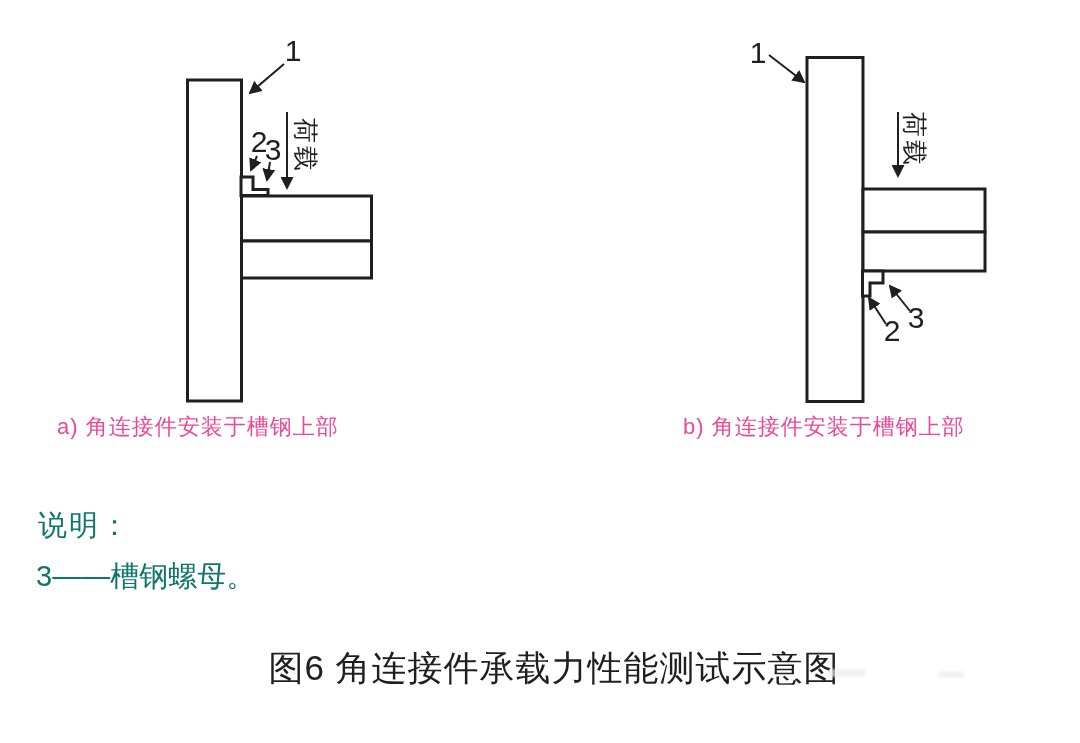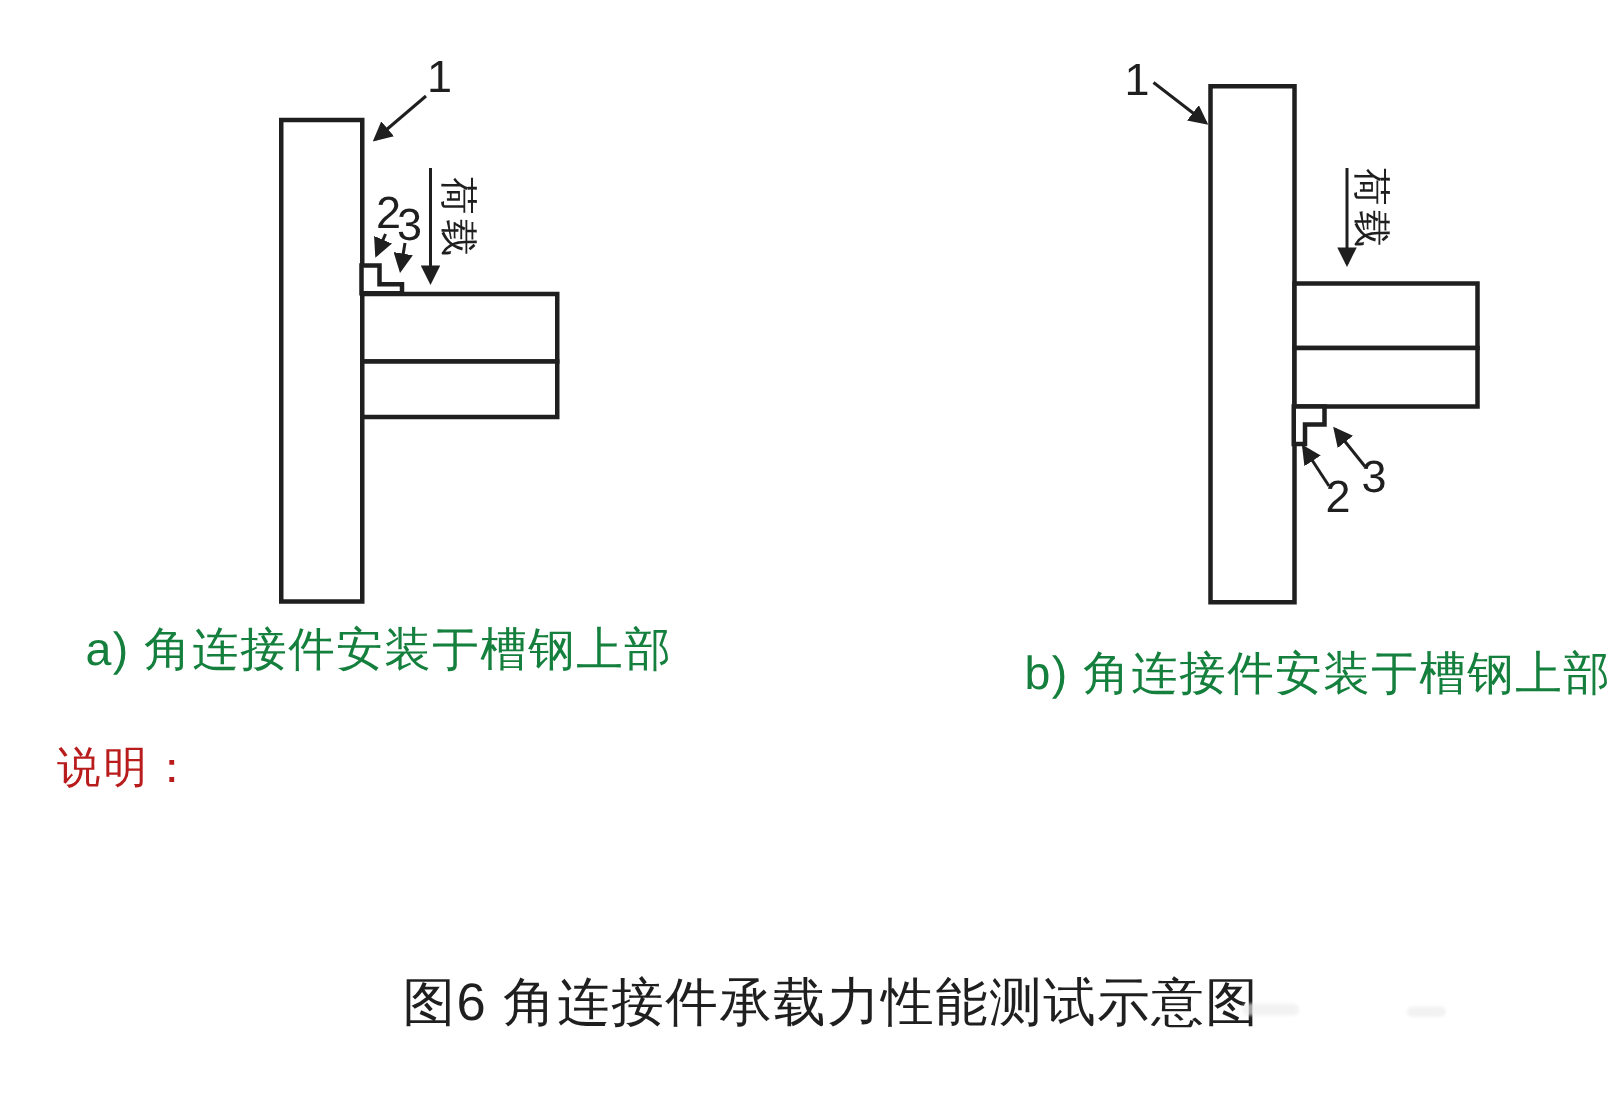--- a/index.html
+++ b/index.html
@@ -7,28 +7,28 @@
     position:relative;
     width:1080px;height:743px;
     background:#ffffff;
     overflow:hidden;
     font-family:"Liberation Sans","DejaVu Sans",sans-serif;
     color:#1f1f1f;
   }
   .diagram-svg{position:absolute;left:0;top:0;}
   .caption{
     position:absolute;
-    font-size:31px;
+    font-size:22px;
     letter-spacing:1px;
     white-space:nowrap;
-    color:#15803d;
+    color:#ec4899;
   }
   .caption-a{left:57px;top:412px;}
-  .caption-b{left:683px;top:428px;}
-  .legend{position:absolute;left:36px;top:492px;font-size:29px;color:#b91c1c;}
+  .caption-b{left:683px;top:412px;}
+  .legend{position:absolute;left:36px;top:506px;font-size:29px;color:#0f766e;}
   .legend-heading{margin:0 0 14px 2px;letter-spacing:2px;}
   .legend-item{line-height:33.5px;white-space:nowrap;}
   .fig-title{
     position:absolute;left:0;right:0;top:645px;
     text-align:center;
     padding-left:28px;
     font-size:35px;
     letter-spacing:1px;
     white-space:nowrap;
     color:#1f1f1f;
@@ -99,20 +99,21 @@
       <text class="callout-num" x="916" y="328" text-anchor="middle">3</text>
       <text class="load-text" x="906" y="112" transform="rotate(90,906,112)">荷载</text>
     </g>
   </svg>
 
   <div class="caption caption-a">a) 角连接件安装于槽钢上部</div>
   <div class="caption caption-b">b) 角连接件安装于槽钢上部</div>
 
   <div class="legend">
     <div class="legend-heading">说明：</div>
+    <div class="legend-item">3——槽钢螺母。</div>
   </div>
 
   <div class="fig-title">图6 角连接件承载力性能测试示意图</div>
 
   <div class="watermark-smudge smudge-1"></div>
   <div class="watermark-smudge smudge-2"></div>
 
 </div>
 
 </body></html>

